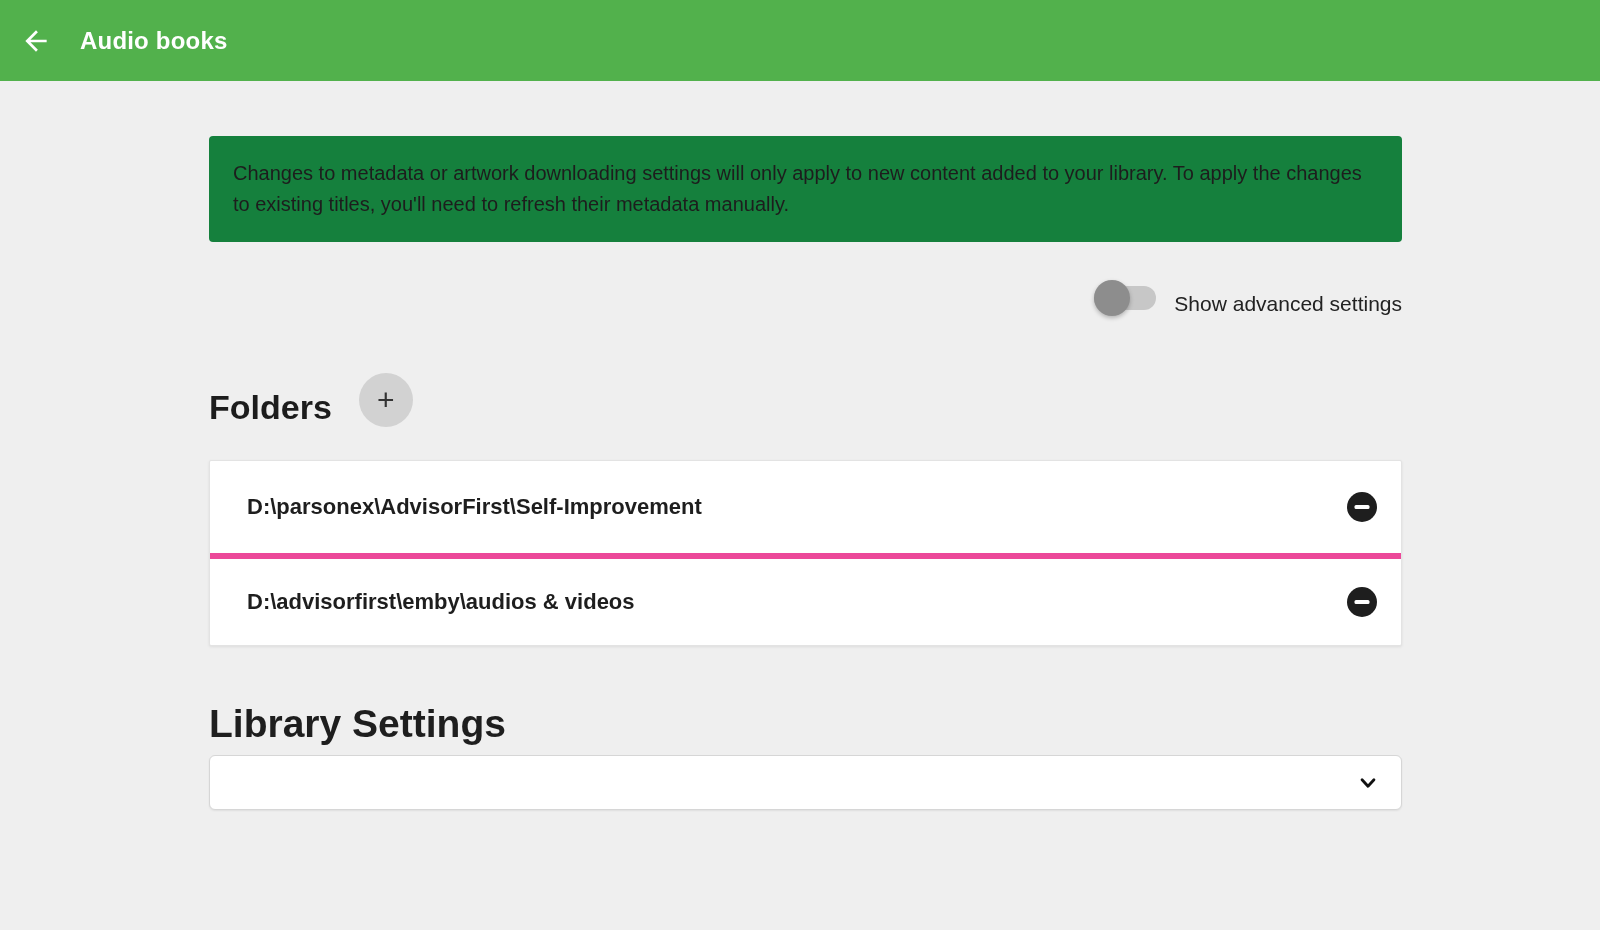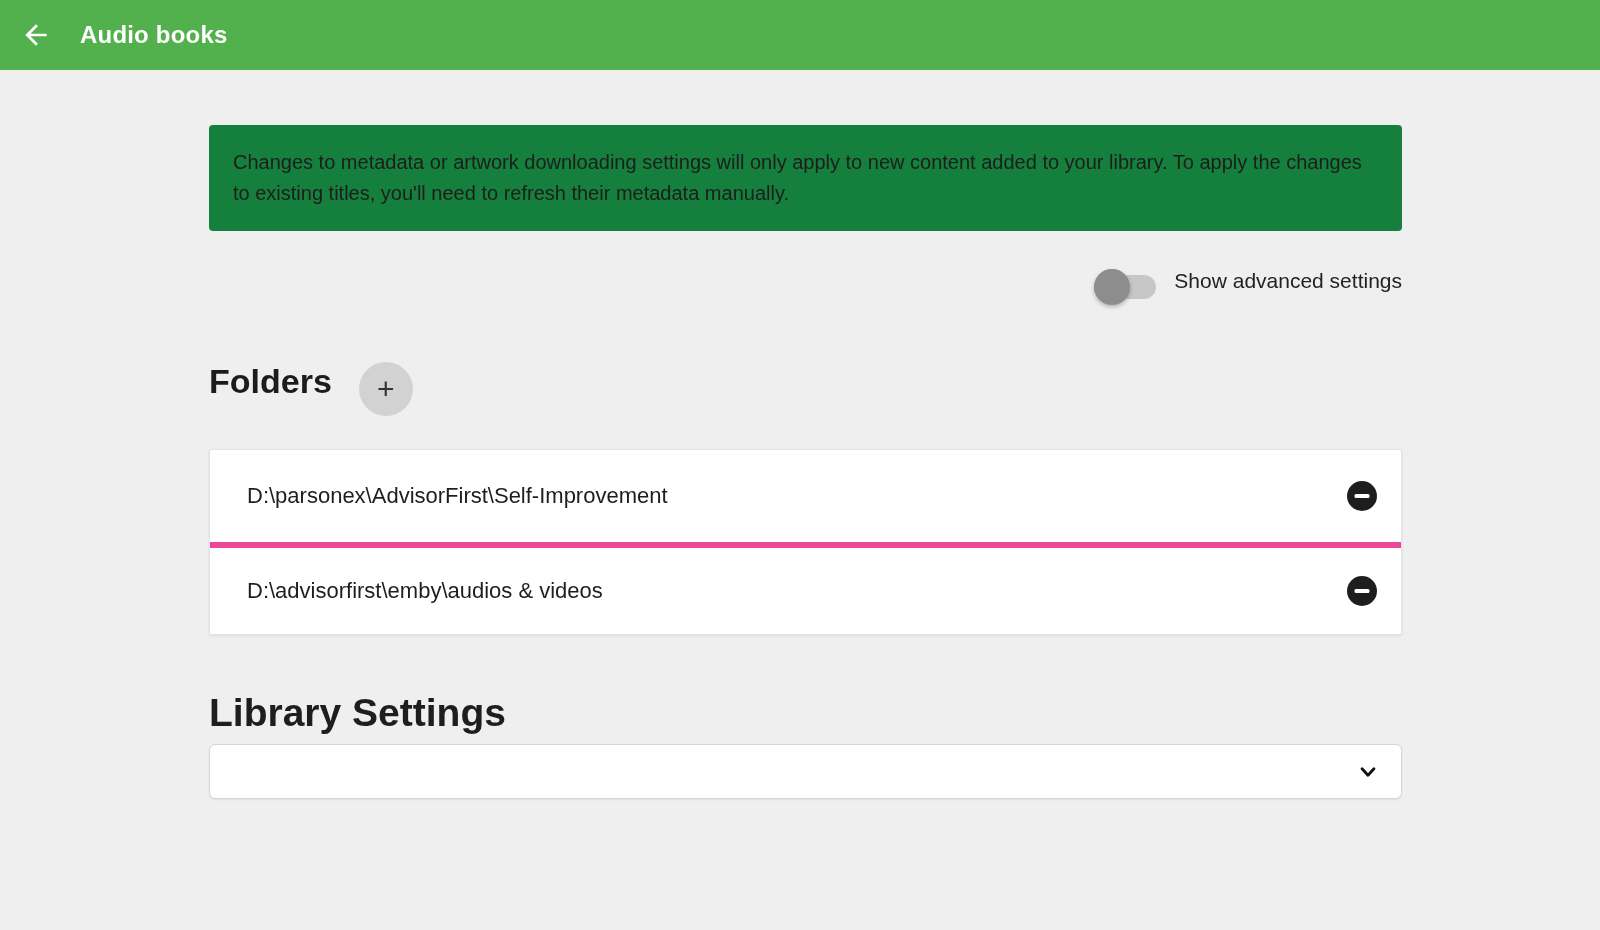--- a/index.html
+++ b/index.html
@@ -6,21 +6,21 @@
   html, body {
     width: 1600px; height: 930px;
     background: #efefef;
     font-family: "Liberation Sans", "DejaVu Sans", sans-serif;
     color: #1e1e1e;
     overflow: hidden;
   }
 
   
   .app-header {
-    height: 70px;
+    height: 81px;
     background: #52b14c;
     display: flex;
     align-items: center;
     padding-left: 14px;
   }
   .back-btn {
     width: 44px; height: 44px;
     background: transparent;
     border: none;
     display: flex; align-items: center; justify-content: center;
@@ -48,21 +48,21 @@
     font-size: 20px;
     line-height: 31px;
     color: #1d1d1d;
   }
 
   
   .toggle-row {
     margin-top: 38px;
     height: 36px;
     display: flex;
-    align-items: flex-start;
+    align-items: flex-end;
     justify-content: flex-end;
     gap: 18px;
   }
   .toggle {
     position: relative;
     width: 62px; height: 36px;
     cursor: pointer;
     flex: 0 0 auto;
   }
   .toggle-track {
@@ -83,21 +83,21 @@
   .toggle-label {
     font-size: 21px;
     color: #222222;
   }
 
   
   .folders-row {
     margin-top: 57px;
     height: 54px;
     display: flex;
-    align-items: flex-start;
+    align-items: flex-end;
   }
   .folders-heading {
     font-size: 34px;
     font-weight: 700;
     color: #1c1c1c;
   }
   .add-btn {
     margin-left: 27px;
     width: 54px; height: 54px;
     border-radius: 50%;
@@ -126,21 +126,21 @@
     align-items: center;
     justify-content: space-between;
     padding: 0 22px 0 37px;
     cursor: pointer;
   }
   .folder-item + .folder-item {
     border-top: 6px solid #ec4899;
   }
   .folder-path {
     font-size: 22px;
-    font-weight: 400;
+    font-weight: 700;
     color: #1e1e1e;
   }
   .remove-btn {
     border: none;
     background: transparent;
     width: 34px; height: 34px;
     padding: 0;
     cursor: pointer;
     display: flex; align-items: center; justify-content: center;
   }

